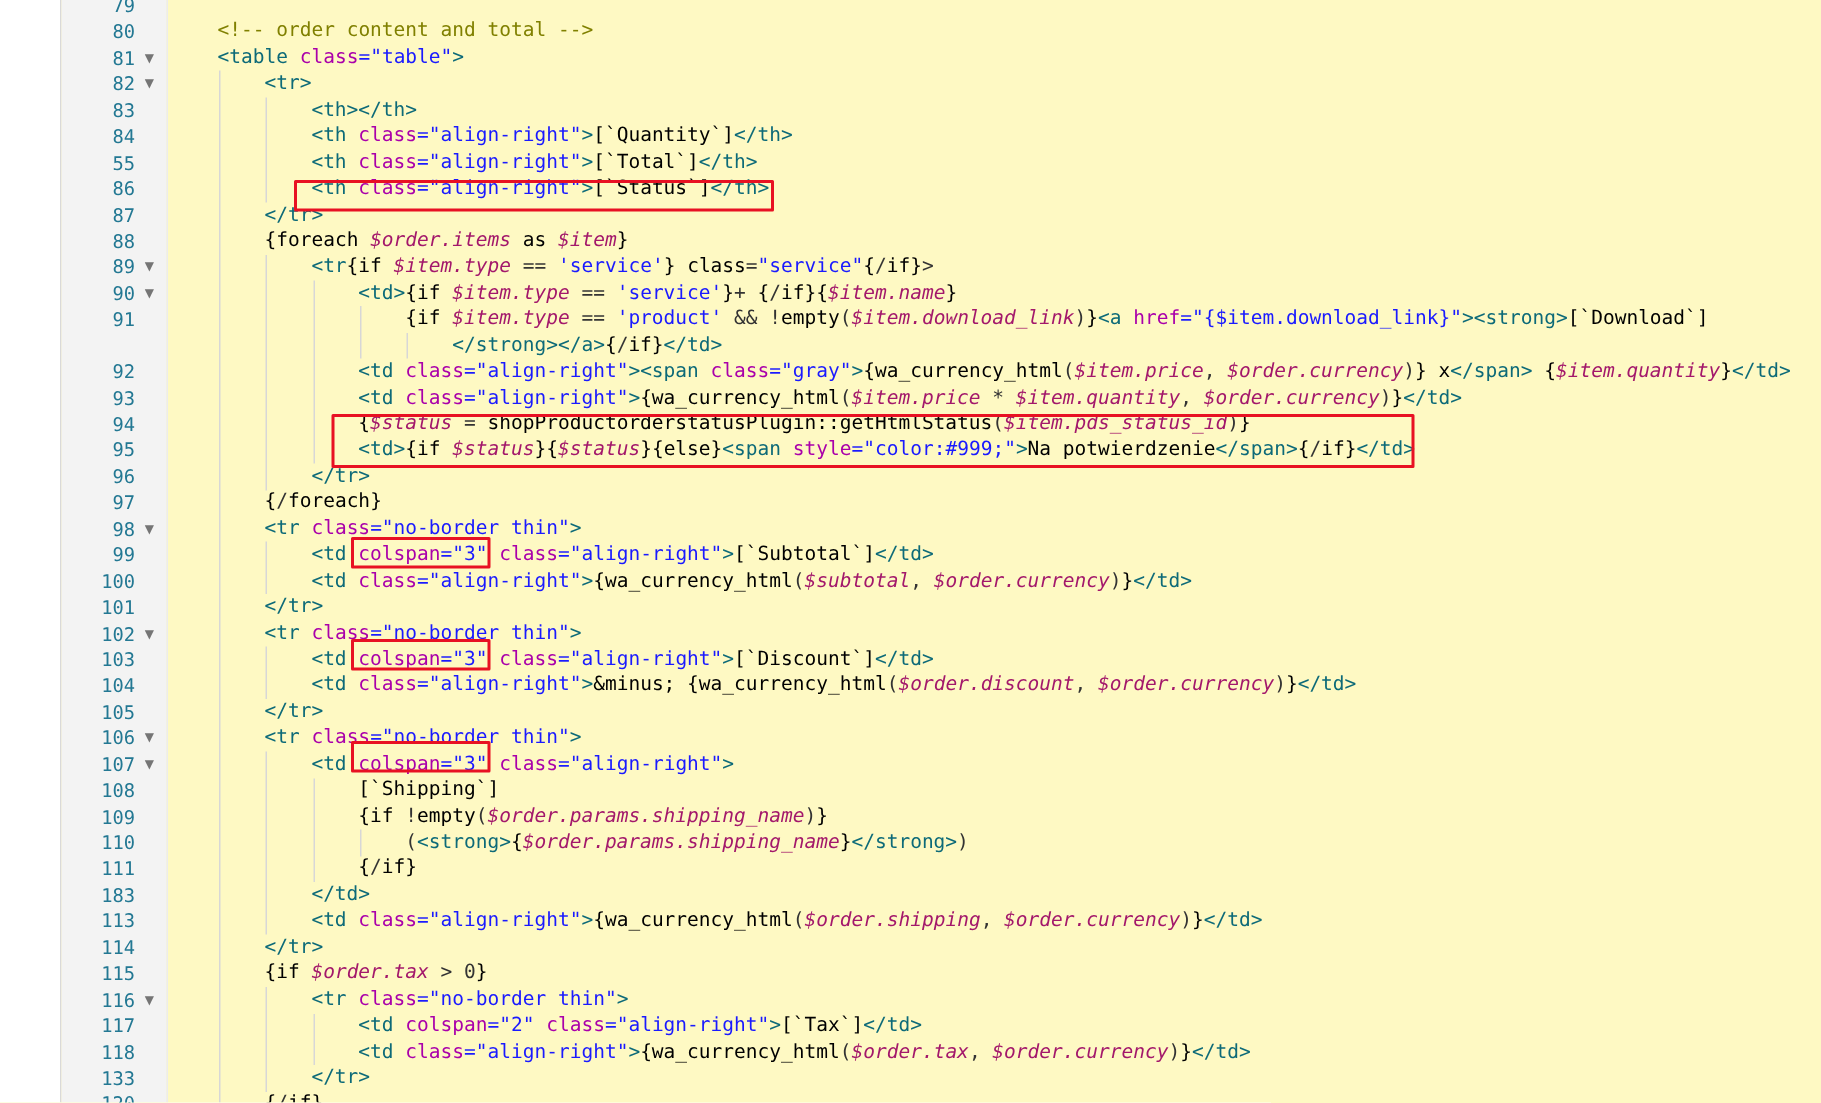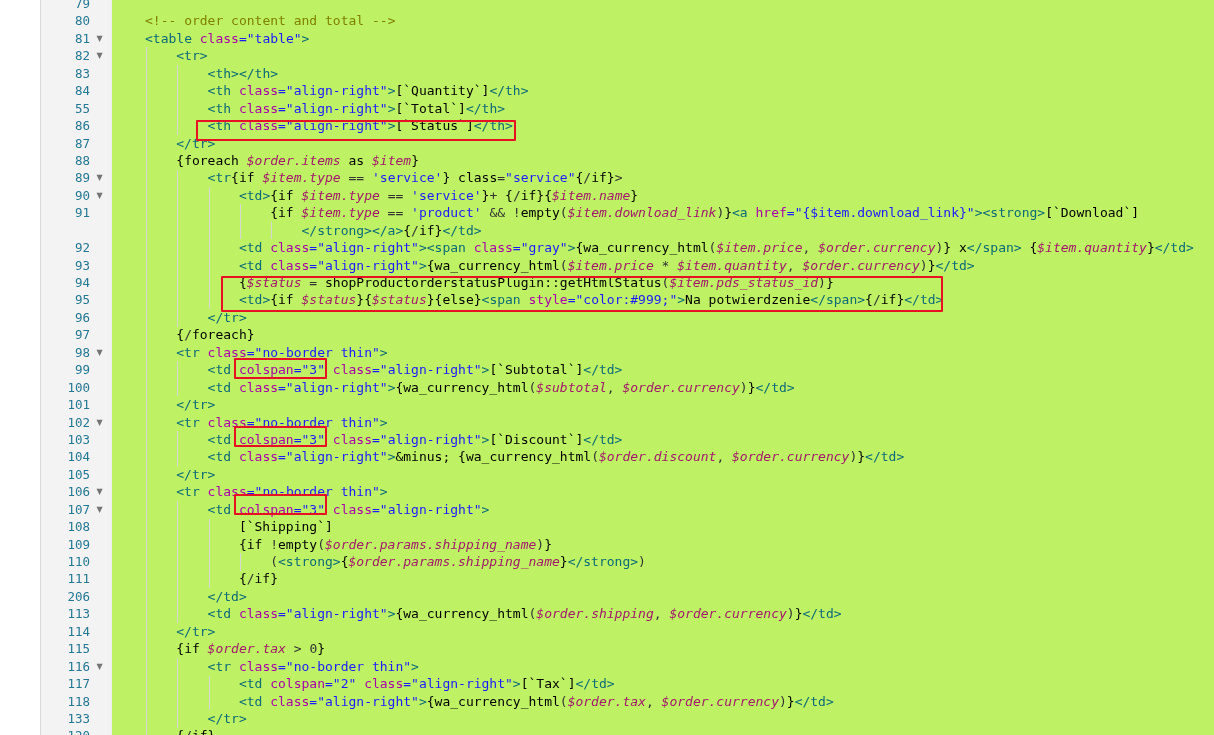--- a/index.html
+++ b/index.html
@@ -12,21 +12,21 @@
     width: 1214px;
     height: 735px;
     overflow: hidden;
     font-family: "DejaVu Sans Mono", "Liberation Mono", monospace;
   }
 
   #editor {
     position: relative;
     width: 1214px;
     height: 735px;
-    background: #bef264;
+    background: #fef9c3;
     overflow: hidden;
   }
 
   
   .left-strip {
     position: absolute;
     left: 0; top: 0;
     width: 40px; height: 735px;
     background: #ffffff;
   }
@@ -167,21 +167,21 @@
       <div class="gnum">102<span class="fold">▼</span></div>
       <div class="gnum">103</div>
       <div class="gnum">104</div>
       <div class="gnum">105</div>
       <div class="gnum">106<span class="fold">▼</span></div>
       <div class="gnum">107<span class="fold">▼</span></div>
       <div class="gnum">108</div>
       <div class="gnum">109</div>
       <div class="gnum">110</div>
       <div class="gnum">111</div>
-      <div class="gnum">206</div>
+      <div class="gnum">183</div>
       <div class="gnum">113</div>
       <div class="gnum">114</div>
       <div class="gnum">115</div>
       <div class="gnum">116<span class="fold">▼</span></div>
       <div class="gnum">117</div>
       <div class="gnum">118</div>
       <div class="gnum">133</div>
       <div class="gnum">120</div>
     </div>
 

